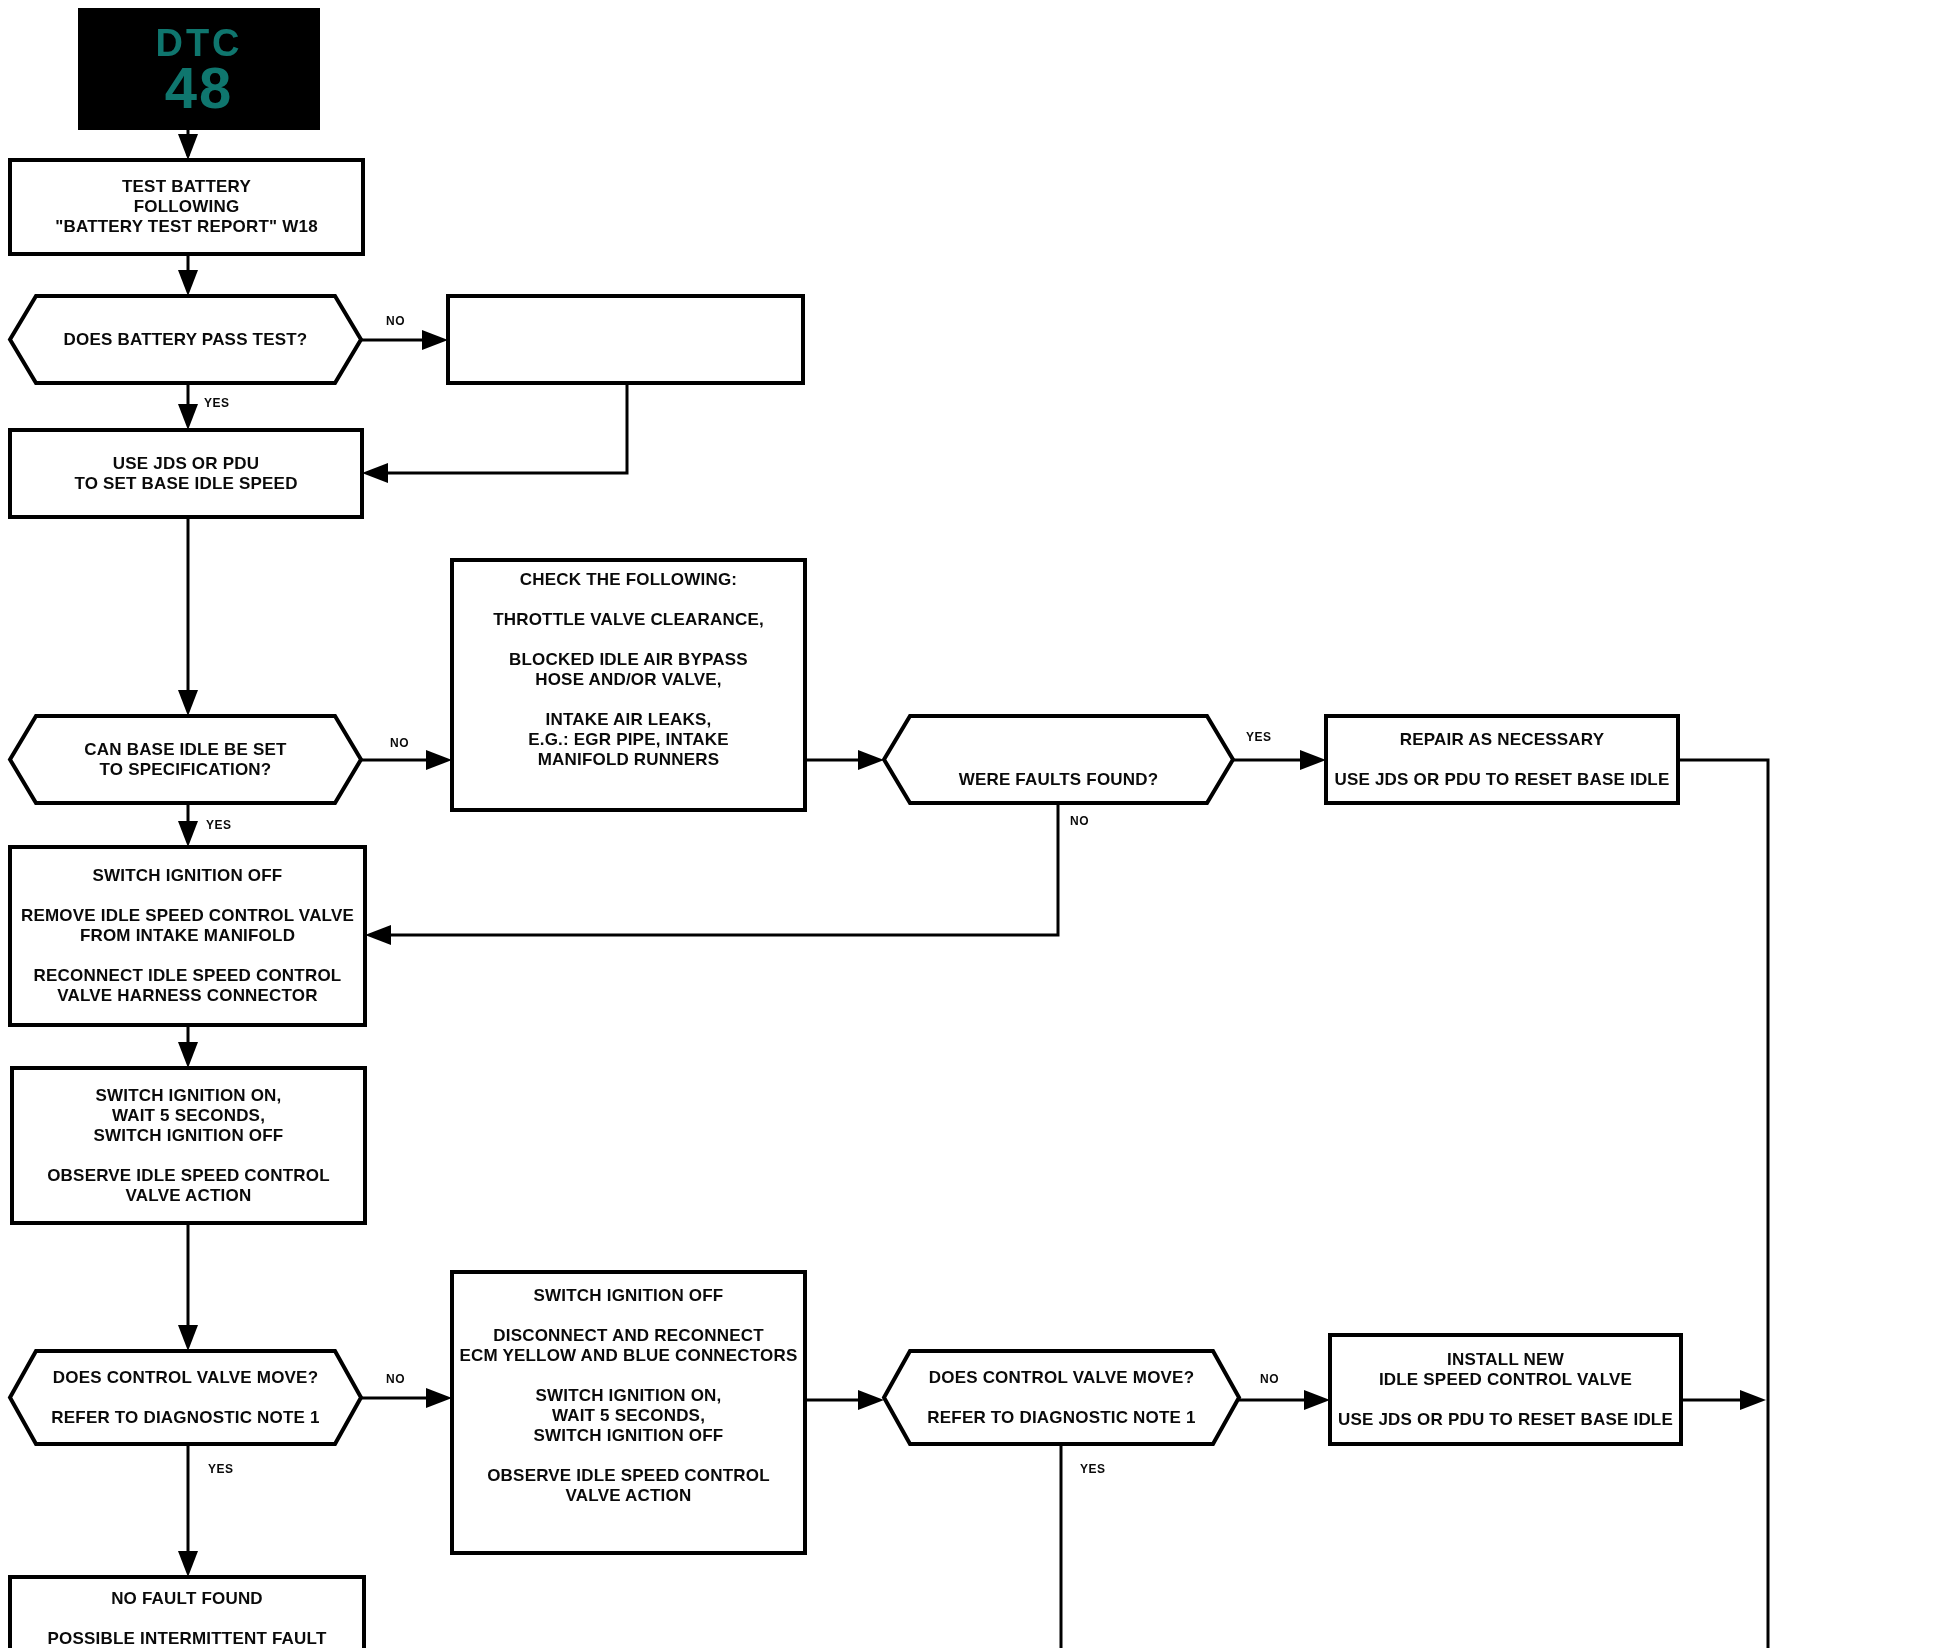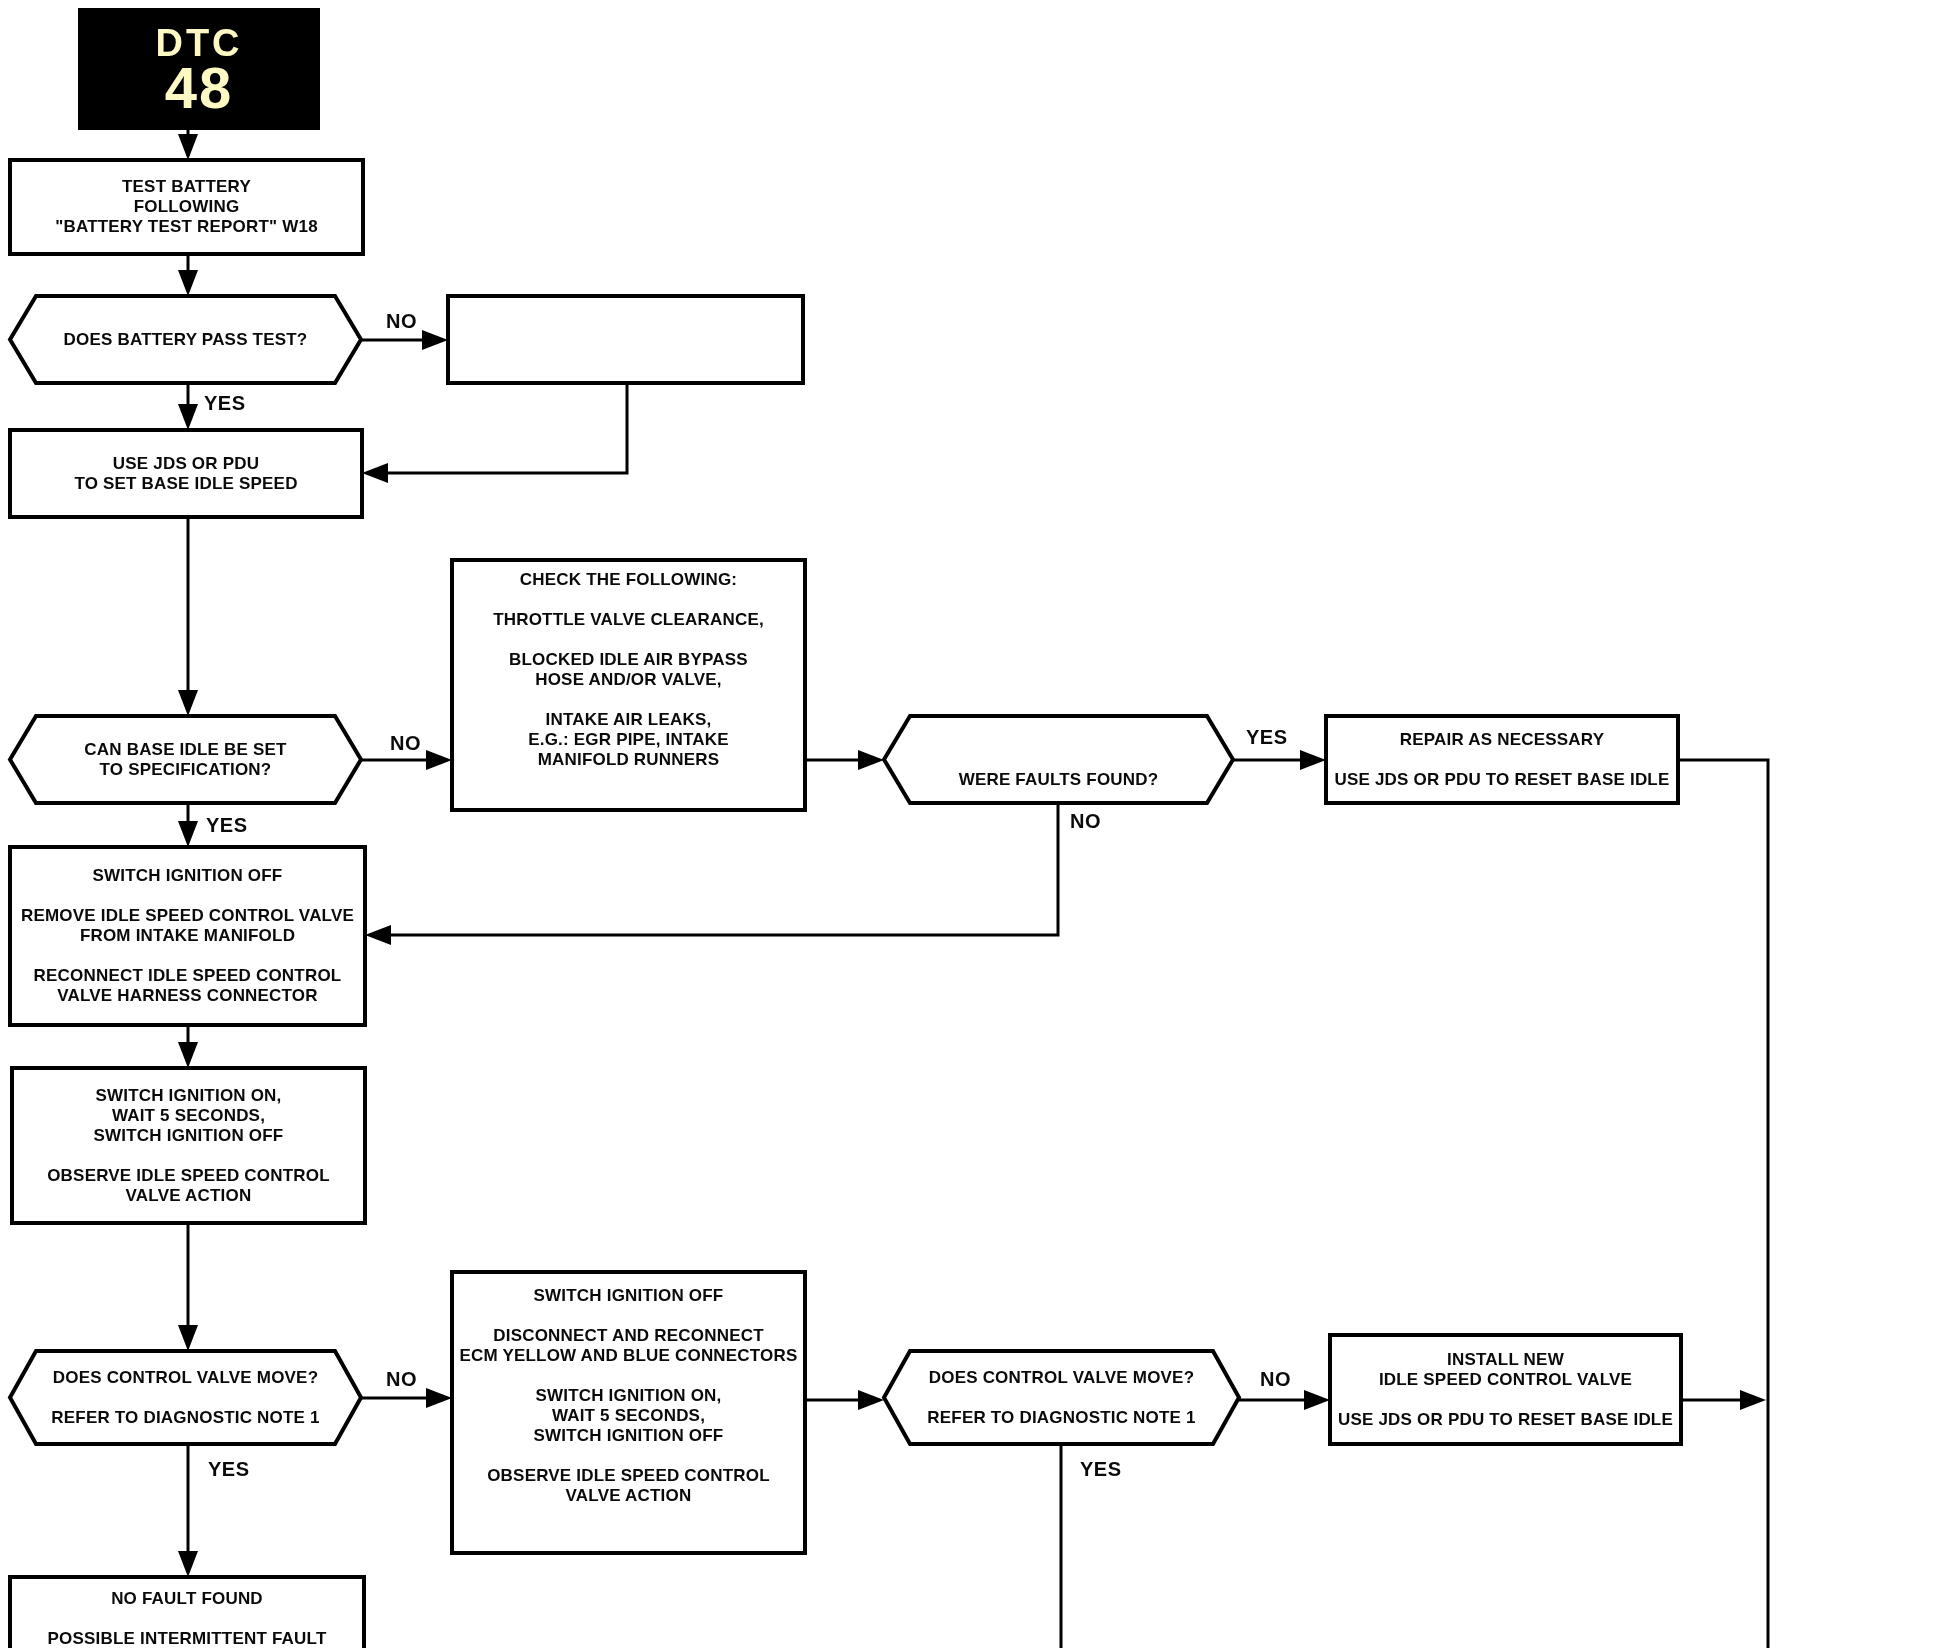--- a/index.html
+++ b/index.html
@@ -22,29 +22,29 @@
     font-weight:bold;
     font-size:17px;
     line-height:20px;
     letter-spacing:0.2px;
     box-sizing:border-box;
   }
   .txt.top{align-items:flex-start;}
   .elabel{
     position:absolute;
     font-weight:bold;
-    font-size:20px;
+    font-size:12px;
     line-height:18px;
     letter-spacing:0.5px;
     white-space:nowrap;
   }
   .badge{
     position:absolute;
     left:80px;top:10px;width:238px;height:118px;
-    background:#000000;color:#fef9c3;
+    background:#000000;color:#0f766e;
     display:flex;flex-direction:column;
     align-items:center;justify-content:center;
     font-weight:bold;text-align:left;
   }
   .badge .l1{font-size:38px;line-height:38px;letter-spacing:3px;}
   .badge .l2{font-size:58px;line-height:52px;letter-spacing:2px;}
 </style>
 </head>
 <body>
 

